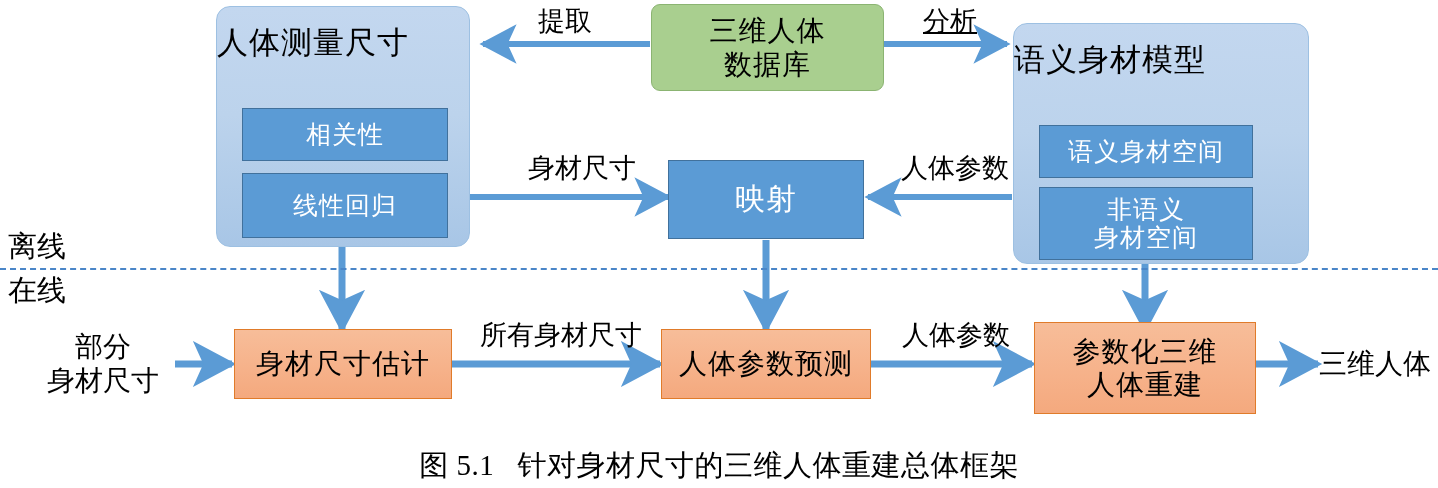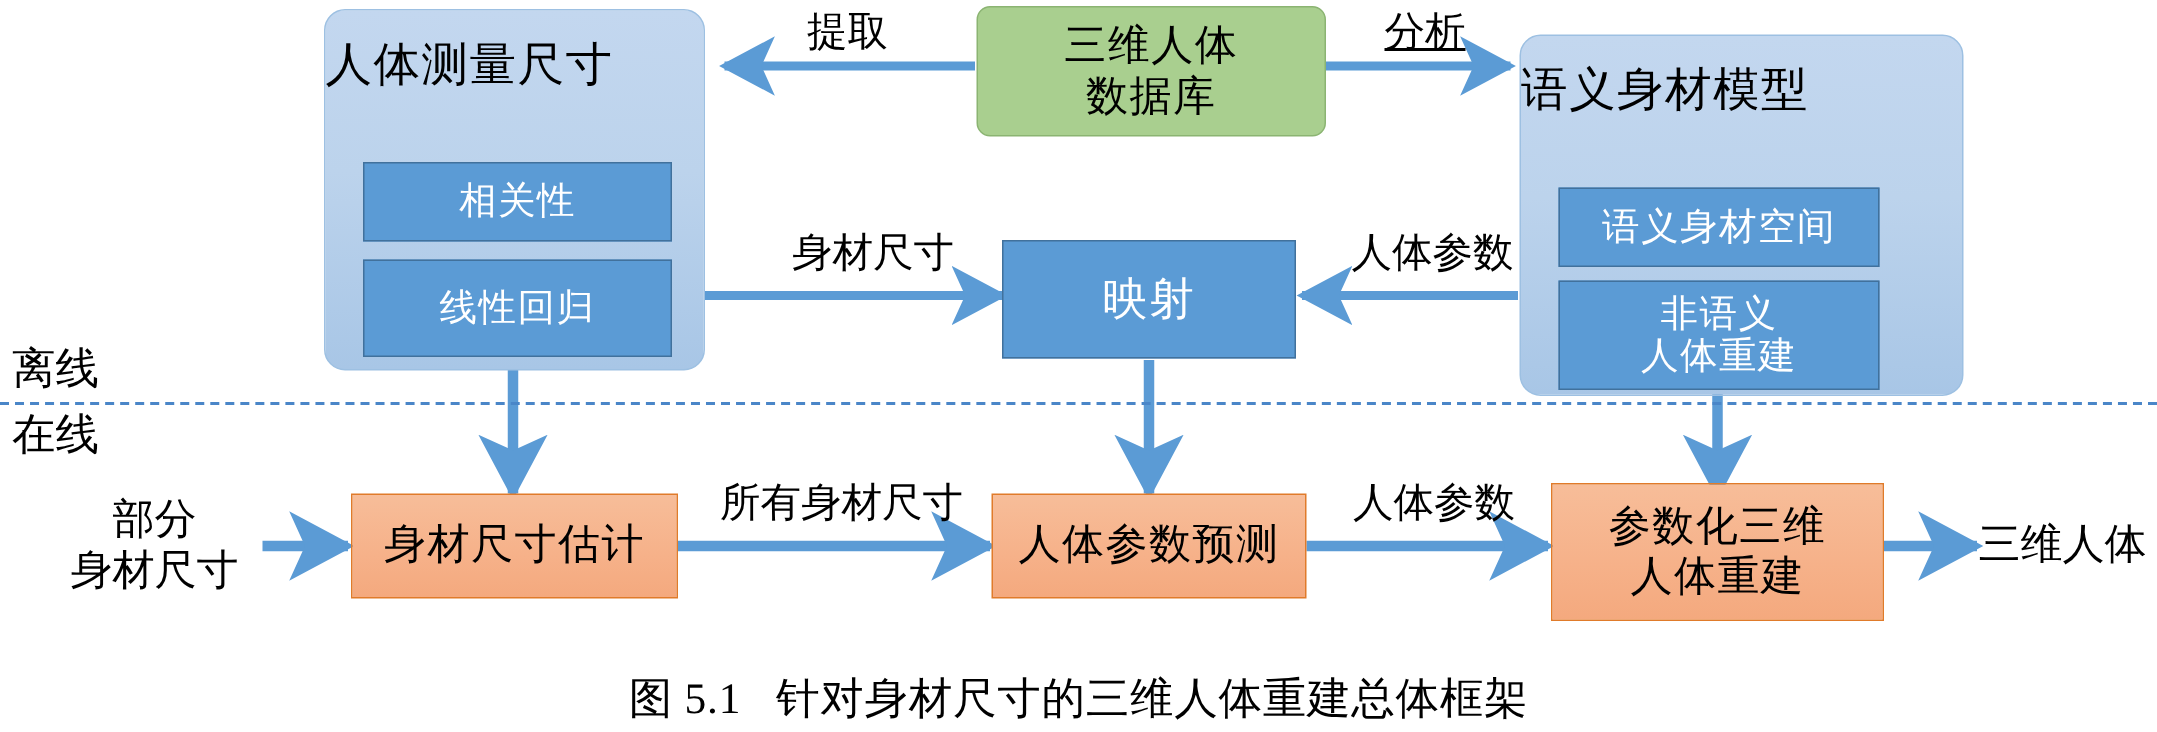--- a/index.html
+++ b/index.html
@@ -188,21 +188,21 @@
 
   <div class="abs db-box" style="left:651px; top:4px; width:233px; height:87px;">
     <span style="white-space:pre-line;">三维人体
 数据库</span>
   </div>
 
   <div class="abs group-panel" style="left:1013px; top:23px; width:296px; height:241px;">
     <div class="group-title">语义身材模型</div>
     <div class="inner-box" style="position:absolute; left:25px; top:101px; width:212px; height:51px;">语义身材空间</div>
     <div class="inner-box" style="position:absolute; left:25px; top:163px; width:212px; height:71px; white-space:pre-line;">非语义
-人体重建</div>
+身材空间</div>
   </div>
 
   <div class="abs edge-label" style="left:500px; top:8px; width:130px;">提取</div>
 
   <div class="abs blue-box" style="left:668px; top:160px; width:196px; height:79px;">映射</div>
   <div class="abs edge-label" style="left:890px; top:8px; width:120px;text-decoration:underline;">分析</div>
   <div class="abs edge-label" style="left:492px; top:155px; width:180px;">身材尺寸</div>
   <div class="abs edge-label" style="left:880px; top:155px; width:150px;">人体参数</div>
 
   <div class="abs stage-label" style="left:8px; top:232px;">离线</div>

